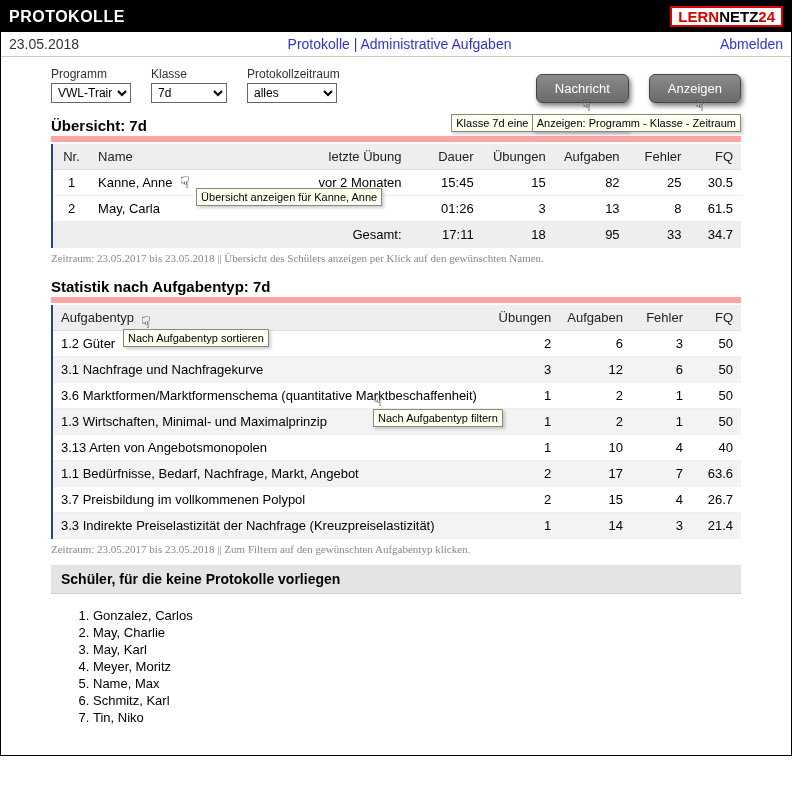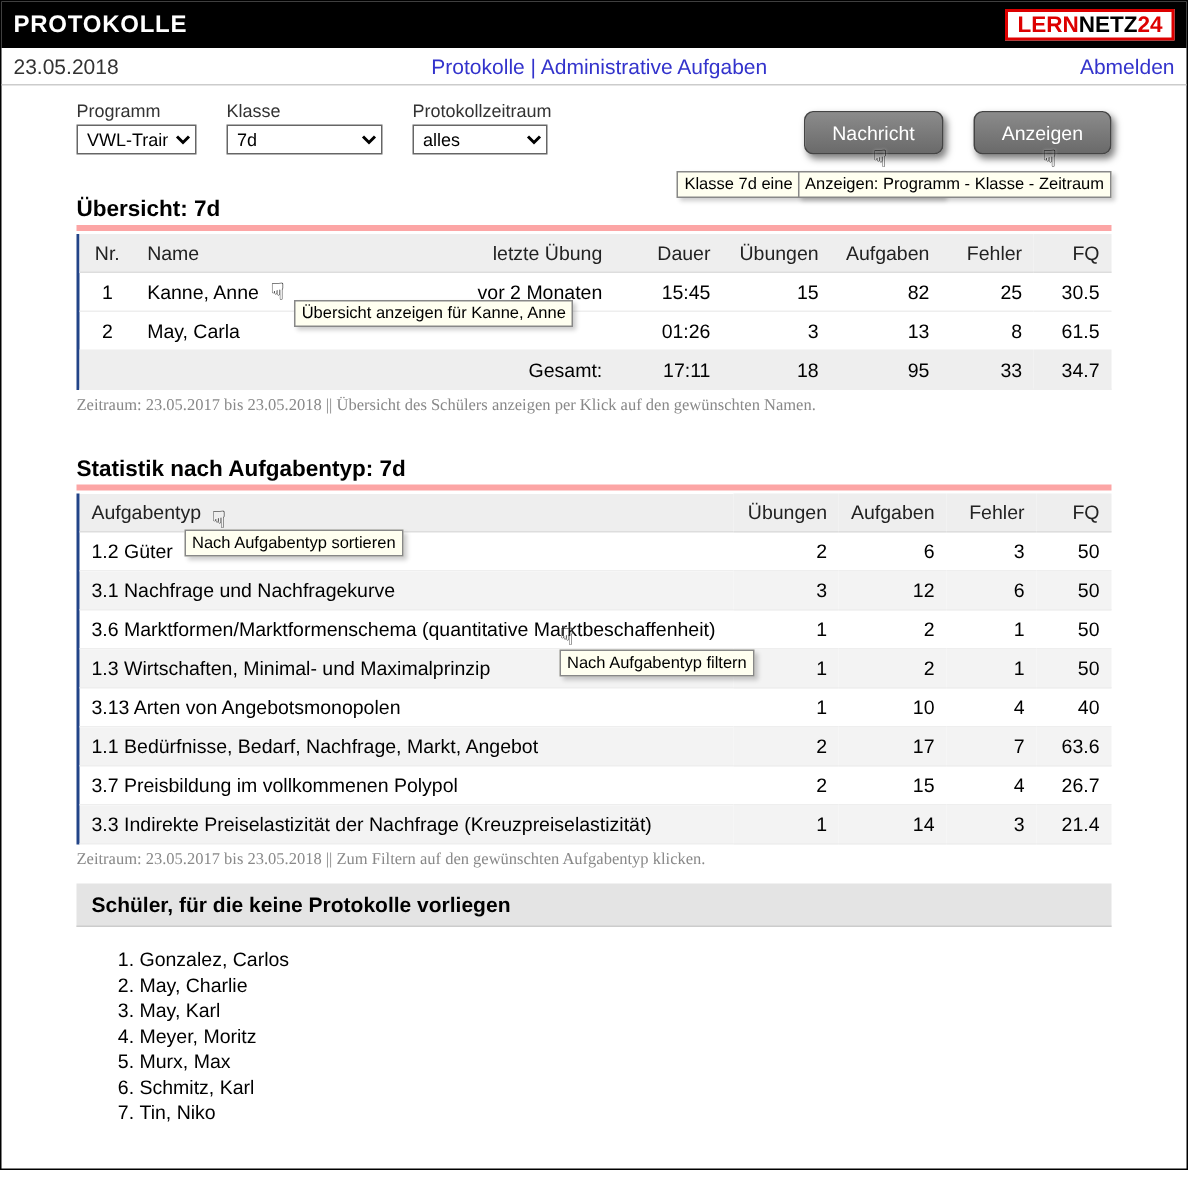--- a/index.html
+++ b/index.html
@@ -62,21 +62,21 @@
   }
   .ctrl-group { display: flex; flex-direction: column; gap: 2px; }
   .ctrl-group label { font-size: 12px; color: #333; }
   select {
     font-size: 12px;
     border: 1px solid #666;
     background: #fff;
     padding: 1px 2px;
   }
   select.w1 { width: 80px; }
-  select.w2 { width: 104px; }
+  select.w2 { width: 76px; }
   select.w3 { width: 90px; }
   .btn3d {
     border: 1px solid #444;
     border-radius: 6px;
     background: linear-gradient(#8b8b8b, #6a6a6a);
     color: #fff;
     padding: 6px 18px;
     font-size: 13px;
     box-shadow: 2px 3px 5px rgba(0,0,0,0.5);
     cursor: pointer;
@@ -97,22 +97,22 @@
     font-size: 11px;
     color: #000;
     white-space: nowrap;
     z-index: 10;
     box-shadow: 2px 2px 3px rgba(0,0,0,0.2);
   }
   h3.section {
     font-family: "Trebuchet MS", Arial, sans-serif;
     font-size: 15px;
     font-weight: bold;
-    margin: 28px 0 0 0;
-    border-bottom: 4px solid #fca5a5;
+    margin: 14px 0 0 0;
+    border-bottom: 6px solid #fca5a5;
     padding-bottom: 2px;
     color: #000;
   }
   .tbl-wrap { border-left: 2px solid #248; margin-top: 2px; }
   table.data {
     width: 100%;
     border-collapse: collapse;
     font-size: 13px;
   }
   table.data th, table.data td {
@@ -336,21 +336,21 @@
     <div class="foot">Zeitraum: 23.05.2017 bis 23.05.2018 || Zum Filtern auf den gewünschten Aufgabentyp klicken.</div>
 
     <div style="margin-top:10px; border:0;">
       <div class="noproto-head">Schüler, für die keine Protokolle vorliegen</div>
       <div class="noproto-body">
         <ol class="students" id="stud-list">
             <li>Gonzalez, Carlos</li>
             <li>May, Charlie</li>
             <li>May, Karl</li>
             <li>Meyer, Moritz</li>
-            <li>Murx, Max</li>
+            <li>Name, Max</li>
             <li>Schmitz, Karl</li>
             <li>Tin, Niko</li>
           </ol>
       </div>
     </div>
 
   </div>
 </div>
 
 </body></html>

